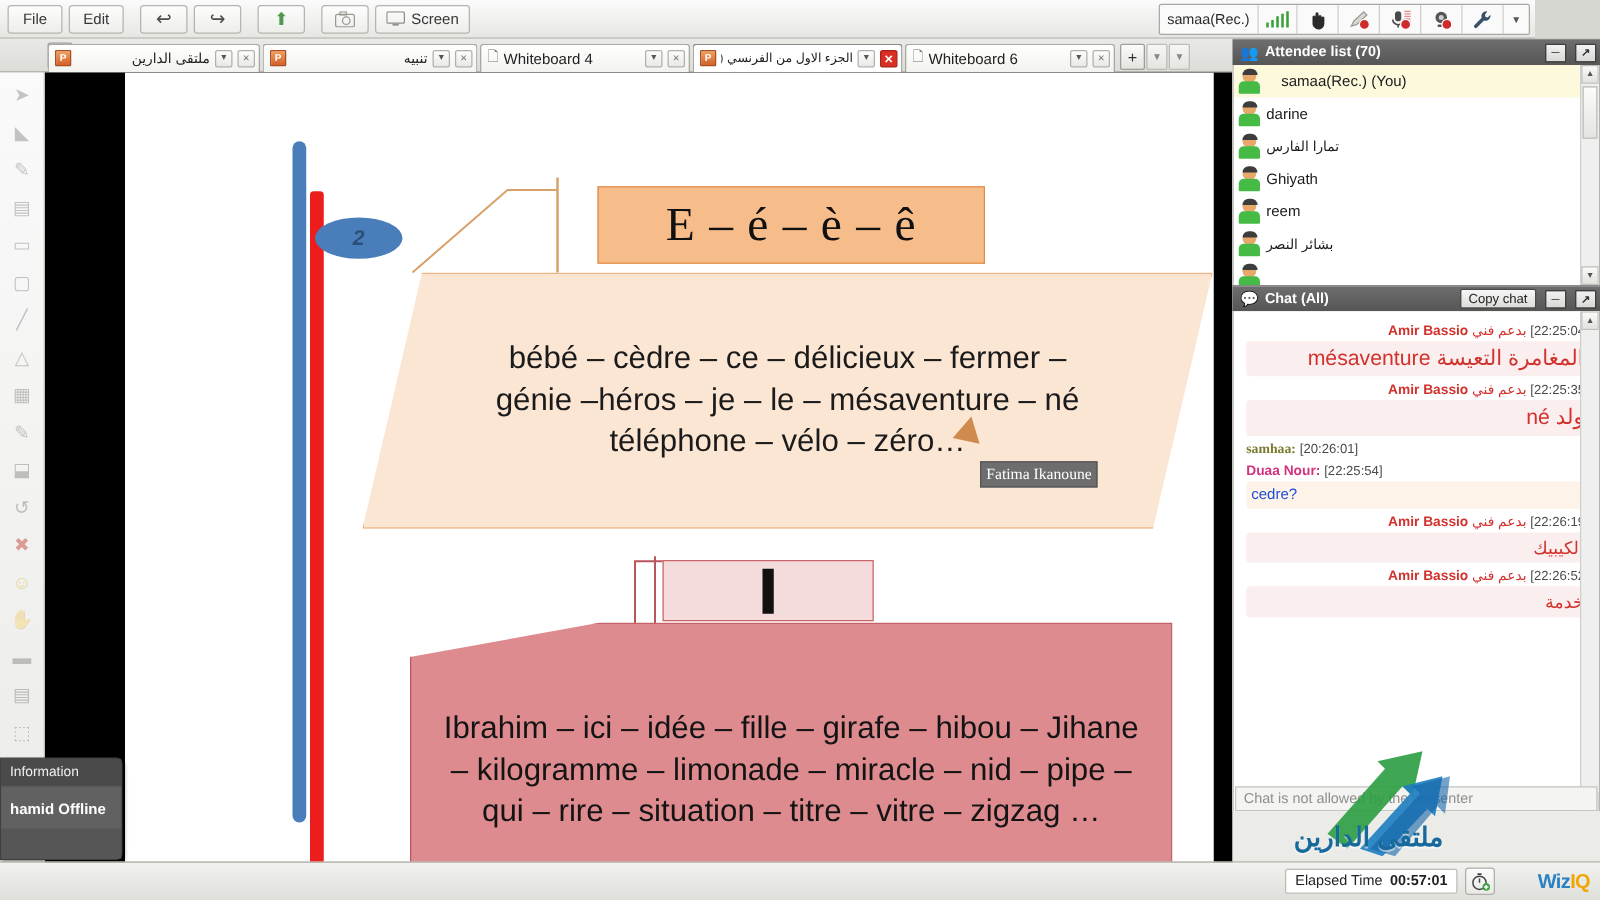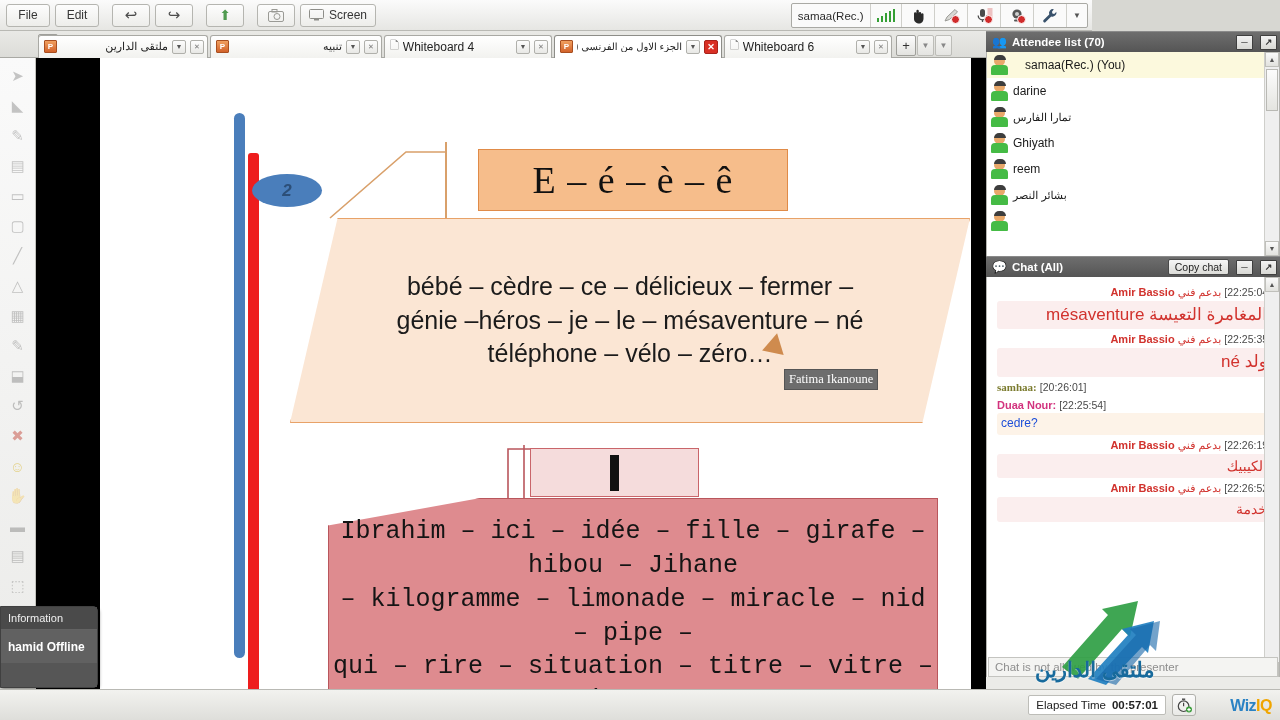--- a/index.html
+++ b/index.html
@@ -6,21 +6,21 @@
   html, body {
     width: 1280px; height: 720px;
     overflow: hidden;
     font-family: "Liberation Sans", sans-serif;
     background: #d7d7d2;
   }
   #app { position: relative; width: 1280px; height: 720px; }
 
   
   #topbar {
-    position: absolute; left: 0; top: 0; width: 1092px; height: 31px;
+    position: absolute; left: 0; top: 0; width: 1228px; height: 31px;
     background: linear-gradient(#fbfbfb, #e6e6e3);
     border-bottom: 1px solid #b9b9b4;
     display: flex; align-items: center; padding-left: 6px;
   }
   .tb-btn {
     height: 23px; min-width: 44px; margin-right: 5px;
     border: 1px solid #b5b5b0; border-radius: 3px;
     background: linear-gradient(#fdfdfd, #ededea);
     display: flex; align-items: center; justify-content: center;
     font-size: 12px; color: #363636; padding: 0 8px; gap: 5px;
@@ -219,22 +219,22 @@
   #para-pink {
     position: absolute; left: 228px; top: 440px; width: 610px; height: 197px;
   }
   #para-pink .shape {
     position: absolute; inset: 0;
     background: #de8b8f; border: 1px solid #b9565c;
     clip-path: polygon(0% 14%, 25% 0%, 100% 0%, 100% 100%, 0% 100%);
   }
   #para-pink .txt {
     position: absolute; left: 0; right: 0; top: 40px; bottom: 0;
-    display: flex; flex-direction: column; align-items: flex-end; justify-content: center;
-    font-size: 25px; color: #141414; line-height: 1.35; text-align: center; font-family: Liberation Mono, monospace;
+    display: flex; flex-direction: column; align-items: center; justify-content: center;
+    font-size: 25px; color: #141414; line-height: 1.35; text-align: center;
   }
 
   
   #info-pop {
     position: absolute; left: 0; top: 606px; width: 98px; height: 82px;
     background: #565656; border: 1px solid #404040;
     border-radius: 0 5px 5px 0;
     box-shadow: 2px 2px 3px rgba(0,0,0,.3);
   }
   #info-pop .hd {
@@ -271,21 +271,21 @@
   .copy-chat-btn {
     height: 16px; border: 1px solid #4a4a4a; border-radius: 2px;
     background: linear-gradient(#f6f6f6,#dcdcd8);
     color: #222; font-size: 10.5px; font-weight: normal;
     display: flex; align-items: center; padding: 0 6px;
   }
   .people-ico { font-size: 12px; }
 
   
   #attendee-body {
-    position: relative; height: 204px; background: #fff;
+    position: relative; height: 176px; background: #fff;
     border-left: 1px solid #b4b4b0; border-right: 1px solid #b4b4b0;
     overflow: hidden;
   }
   .att-row {
     height: 26px; display: flex; align-items: center; gap: 5px;
     padding-left: 4px; font-size: 12px; color: #1a1a1a;
   }
   .att-row.me { background: #fcf9dd; padding-left: 4px; }
   .att-row.me .nm { margin-left: 12px; }
   .att-row .nm.rtl { direction: rtl; font-size: 11px; }

